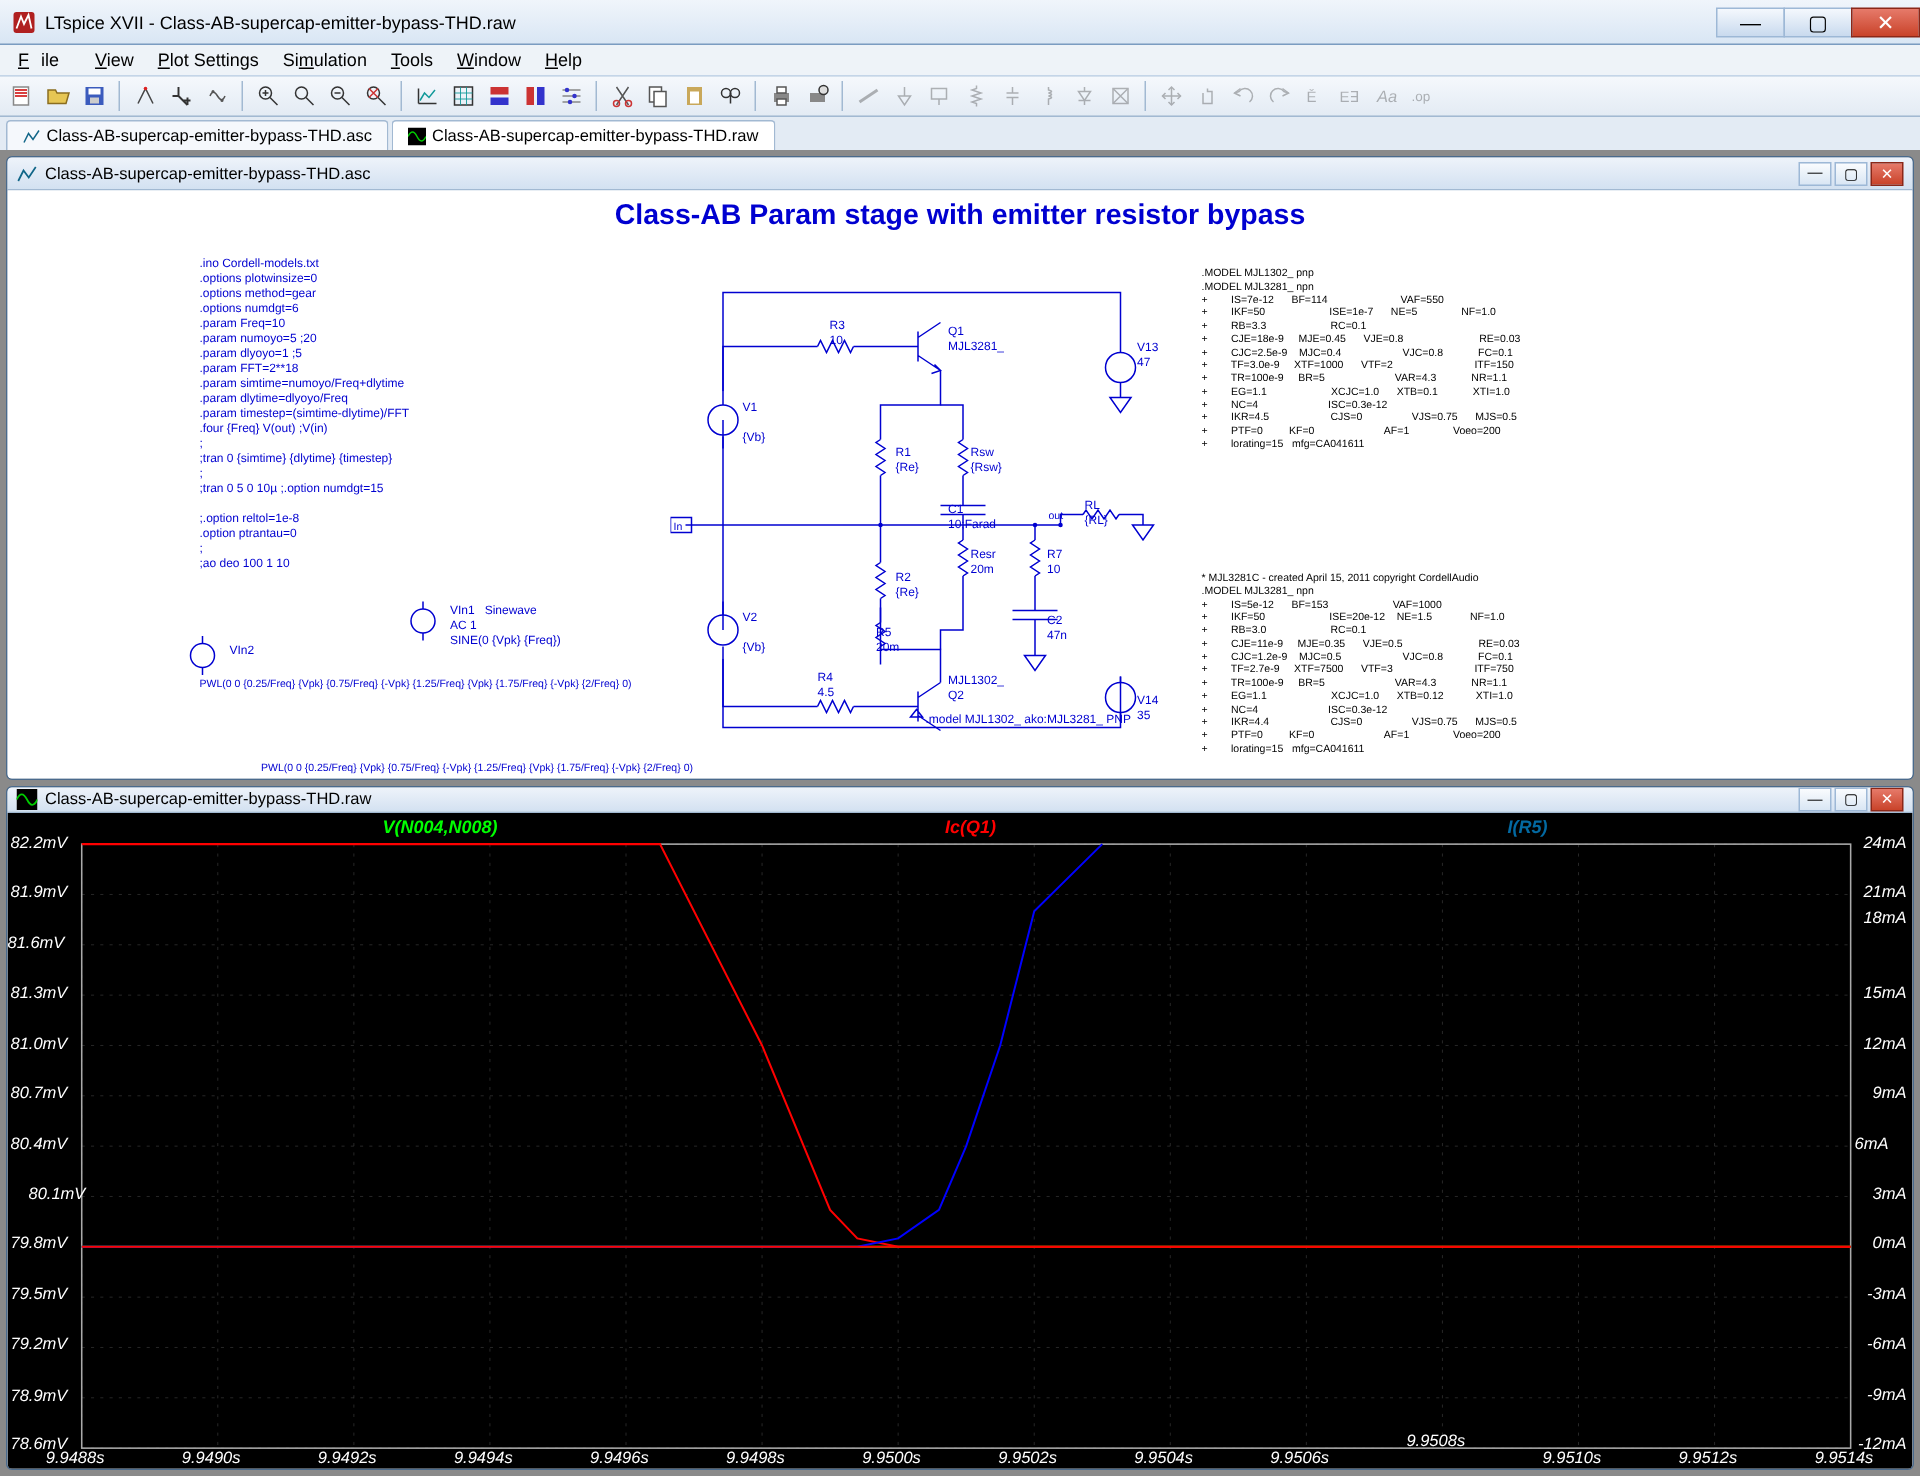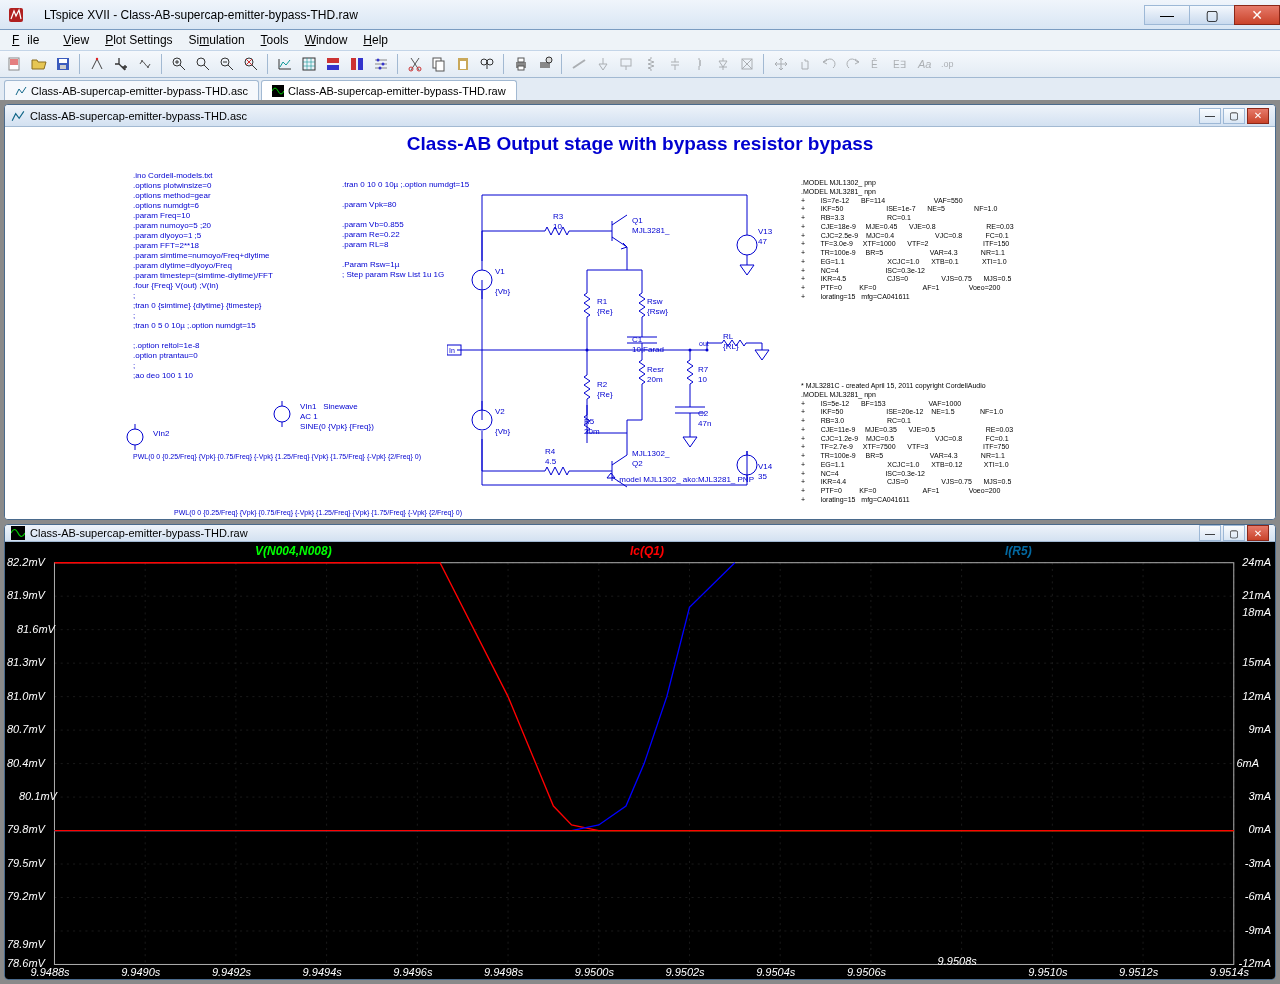--- a/index.html
+++ b/index.html
@@ -1,21 +1,21 @@
 <!DOCTYPE html>
 <html><head>
 <meta charset="utf-8">
 <style>
 * { margin:0; padding:0; box-sizing:border-box; font-family: "Segoe UI", Tahoma, sans-serif; }
 body { width:1280px; height:984px; background:#d6dfe9; overflow:hidden; font-size:11px; }
 
 
 .titlebar { height:30px; background:linear-gradient(#f0f5fb,#d9e6f4); display:flex; align-items:center; padding-left:8px; border-bottom:1px solid #7a9cc1; }
 .titlebar .icon { width:16px; height:16px; margin-right:6px; }
-.titlebar .title { flex:1; color:#000; font-size:12px;margin-left:14px; }
+.titlebar .title { flex:1; color:#000; font-size:12px; }
 .winbtns { display:flex; height:20px; margin-right:0; }
 .winbtn { width:46px; height:20px; display:flex; align-items:center; justify-content:center; border:1px solid #9db8d6; margin-left:-1px; background:linear-gradient(#f4f8fd,#c9daee); font-size:14px; line-height:1; }
 .winbtn.close { background:linear-gradient(#e67a6a,#c9432a); color:#fff; width:46px; border:1px solid #8b2718; }
 
 
 .menubar { height:20px; background:#eef3f8; display:flex; align-items:center; padding-left:4px; font-size:12px; }
 .menubar span { padding:2px 8px; cursor:default; }
 .menubar u { text-decoration:underline; }
 
 
@@ -334,21 +334,21 @@
       <svg class="mnicon" viewBox="0 0 12 12">
           <path d="M1 10 L4 4 L7 8 L11 2" stroke="#168" fill="none"></path>
         </svg>
       <span>Class-AB-supercap-emitter-bypass-THD.asc</span>
       <div class="spacer"></div>
       <div class="mbtn">—</div>
       <div class="mbtn">▢</div>
       <div class="mbtn close">✕</div>
     </div>
     <div class="schem">
-      <div class="schem-title">Class-AB Output stage with bypass resistor bypass</div>
+      <div class="schem-title">Class-AB Param stage with emitter resistor bypass</div>
 
       <div class="spice-text" style="left:128px;top:44px">.ino Cordell-models.txt
 .options plotwinsize=0
 .options method=gear
 .options numdgt=6
 .param Freq=10
 .param numoyo=5 ;20
 .param dlyoyo=1 ;5
 .param FFT=2**18
 .param simtime=numoyo/Freq+dlytime
@@ -357,30 +357,20 @@
 .four {Freq} V(out) ;V(in)
 ;
 ;tran 0 {simtime} {dlytime} {timestep}
 ;
 ;tran 0 5 0 10µ ;.option numdgt=15
 
 ;.option reltol=1e-8
 .option ptrantau=0
 ;
 ;ao deo 100 1 10</div>
-      <div class="spice-text" style="left:337px;top:53px">.tran 0 10 0 10µ ;.option numdgt=15
-
-.param Vpk=80
-
-.param Vb=0.855
-.param Re=0.22
-.param RL=8
-
-.Param Rsw=1µ
-; Step param Rsw List 1u 1G</div>
 
       <svg style="left:115px;top:295px" width="30" height="30">
           <circle cx="15" cy="15" r="8" class="blue-stroke"></circle>
           <path d="M15 2 L15 7 M15 23 L15 28" class="blue-stroke"></path>
         </svg>
       <div class="spice-text" style="left:148px;top:302px">VIn2</div>
       <div class="spice-text" style="left:128px;top:326px;font-size:7px">PWL(0 0 {0.25/Freq} {Vpk} {0.75/Freq} {-Vpk} {1.25/Freq} {Vpk} {1.75/Freq} {-Vpk} {2/Freq} 0)</div>
 
       <svg style="left:262px;top:272px" width="30" height="30">
           <circle cx="15" cy="15" r="8" class="blue-stroke"></circle>
@@ -574,30 +564,30 @@
             <path d="M48 278.6666666666667 L531.9999999997896 278.6666666666667 L1192 278.6666666666667 " stroke="#00ff00" stroke-width="1.3" fill="none"></path>
             <path d="M48 20 L422.00000000001506 20 L487.9999999998797 149.33333333333337 L531.9999999997896 254.95555555555555 L549.5999999999099 273.27777777777777 L575.9999999996994 278.6666666666667 L620.0000000003909 278.6666666666667 L1192 278.6666666666667 " stroke="#ff0000" stroke-width="1.3" fill="none"></path>
             <path d="M48 278.6666666666667 L509.99999999983464 278.6666666666667 L549.5999999999099 278.6666666666667 L575.9999999996994 273.27777777777777 L602.4000000002706 254.95555555555555 L620.0000000003909 214 L642.0000000003457 149.33333333333337 L664.0000000003006 63.11111111111114 L708.0000000002104 20 " stroke="#0000ff" stroke-width="1.3" fill="none"></path>
             <path d="M48 278.6666666666667 L1192 278.6666666666667" stroke="#ff0000" stroke-width="1.3" fill="none"></path>
             <path d="M48 278.6666666666667 L1192 278.6666666666667" stroke="#0000ff" stroke-width="1.3" fill="none" opacity="0"></path>
           </g>
       </svg>
       <div id="yticks-left">
           <div class="axis-label" style="left:2px;top:13.700934579439252px">82.2mV</div>
           <div class="axis-label" style="left:2px;top:47.16744548286604px">81.9mV</div>
-          <div class="axis-label" style="left:12px;top:80.63395638629285px">81.6mV</div>
+          <div class="axis-label" style="left:0;top:80.63395638629285px">81.6mV</div>
           <div class="axis-label" style="left:2px;top:114.10046728971963px">81.3mV</div>
           <div class="axis-label" style="left:2px;top:147.56697819314644px">81.0mV</div>
           <div class="axis-label" style="left:2px;top:181.0334890965732px">80.7mV</div>
           <div class="axis-label" style="left:2px;top:214.5px">80.4mV</div>
           <div class="axis-label" style="left:14px;top:247.96651090342678px">80.1mV</div>
           <div class="axis-label" style="left:2px;top:281.4330218068536px">79.8mV</div>
           <div class="axis-label" style="left:2px;top:314.8995327102804px">79.5mV</div>
           <div class="axis-label" style="left:2px;top:348.3660436137071px">79.2mV</div>
-          <div class="axis-label" style="left:2px;top:396px">78.9mV</div>
+          <div class="axis-label" style="left:2px;top:383px">78.9mV</div>
           <div class="axis-label" style="left:2px;top:415.29906542056074px">78.6mV</div>
         </div>
       <div id="yticks-right">
           <div class="axis-label" style="right:4px;top:13.700934579439252px;text-align:center">24mA</div>
           <div class="axis-label" style="right:4px;top:47.16744548286604px;text-align:right">21mA</div>
           <div class="axis-label" style="right:4px;top:64px;text-align:right">18mA</div>
           <div class="axis-label" style="right:4px;top:114.10046728971963px;text-align:right">15mA</div>
           <div class="axis-label" style="right:4px;top:147.56697819314644px;text-align:right">12mA</div>
           <div class="axis-label" style="right:4px;top:181.0334890965732px;text-align:right">9mA</div>
           <div class="axis-label" style="right:16px;top:214.5px;text-align:left">6mA</div>

